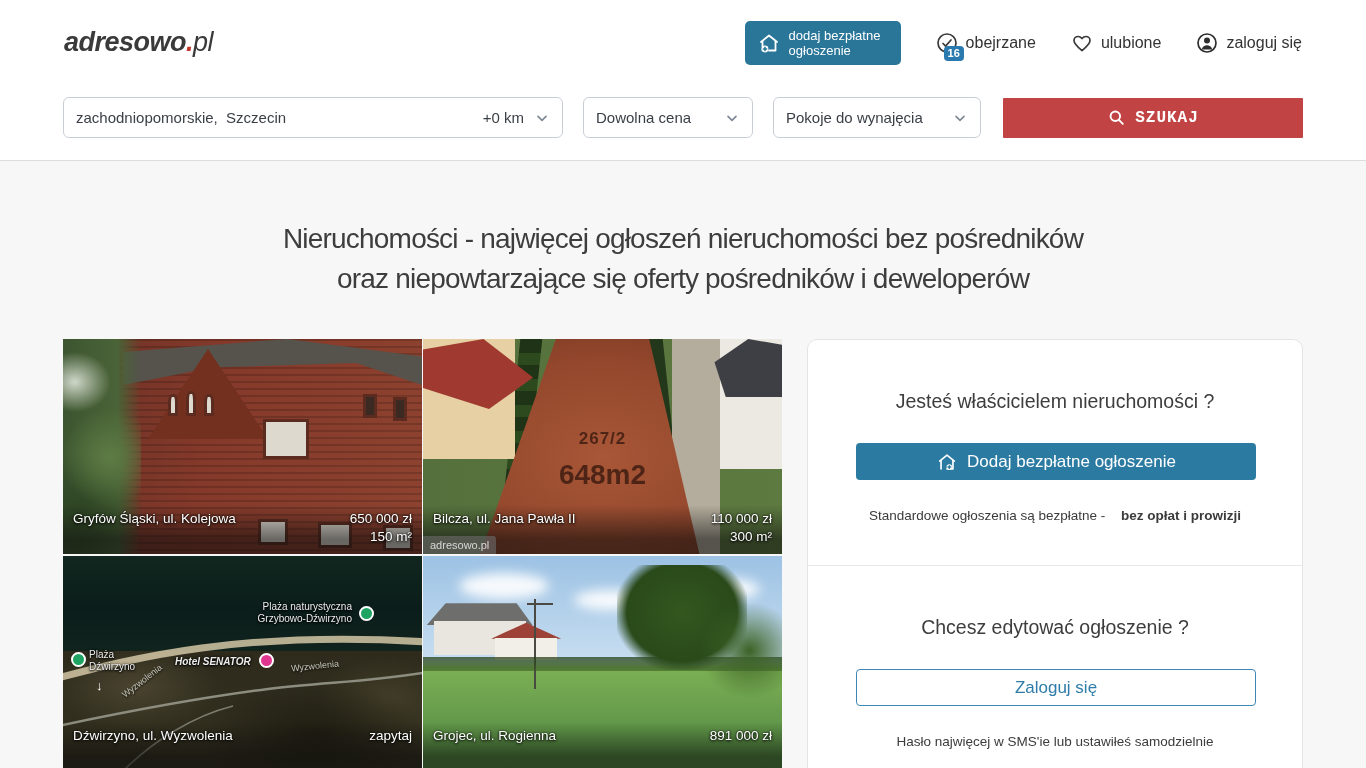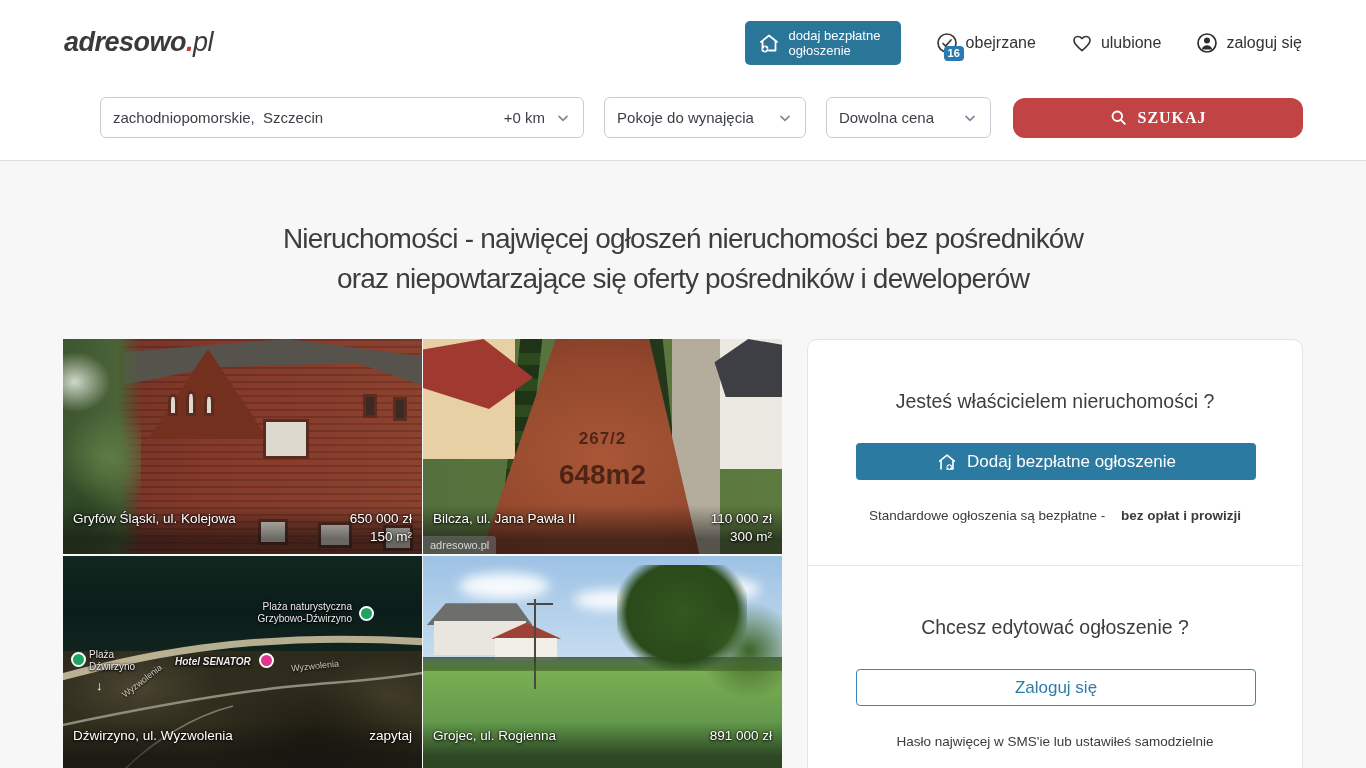--- a/index.html
+++ b/index.html
@@ -17,34 +17,34 @@
   .btn-add { display:flex; align-items:center; gap:8px; background:#2a7699; color:#fff;
              border:none; border-radius:5px; padding:7px 12px; font-size:13px; line-height:15px;
              text-align:left; cursor:pointer; font-family:inherit; }
   .btn-add span.lbl { width:100px; display:inline-block; }
   .hitem { display:flex; align-items:center; gap:7px; font-size:16px; color:#333; cursor:pointer; position:relative; }
   .hicon { width:24px; height:24px; display:inline-block; position:relative; }
   .badge { position:absolute; top:-9px; left:9px; background:#2a7ab0; color:#fff; font-size:11px;
            font-weight:bold; border-radius:4px; padding:1px 4px; line-height:13px;margin-top:24px; }
 
   
-  .searchbar { display:flex; align-items:center; gap:20px; padding:12px 63px 22px; background:#fff;margin-left:37px; }
+  .searchbar { display:flex; align-items:center; gap:20px; padding:12px 63px 22px; background:#fff; }
   .field { height:41px; border:1px solid #c9ced6; border-radius:6px; background:#fff;
            display:flex; align-items:center; padding:0 12px; font-size:15px; color:#3a3f46; }
   .loc-field { width:500px; justify-content:space-between; }
   .loc-input { border:none; outline:none; font-size:15px; color:#3a3f46; flex:1;
                font-family:inherit; background:transparent; }
   .radius { display:flex; align-items:center; gap:10px; color:#3a3f46; cursor:pointer; }
   .select { cursor:pointer; justify-content:space-between; }
   .sel-cat { width:208px; }
   .sel-price { width:170px; }
   .chev { width:16px; height:16px; }
-  .btn-search { margin-left:2px; width:300px; height:40px; background:#c24343; border:none; border-radius:12px;
+  .btn-search { margin-left:2px; width:300px; height:40px; background:#c24343; border:none; border-radius:1px;
                 color:#fff; font-size:16px; font-weight:bold; letter-spacing:1px; display:flex;
-                align-items:center; justify-content:center; gap:9px; cursor:pointer; font-family:Liberation Serif, serif; }
+                align-items:center; justify-content:center; gap:9px; cursor:pointer; font-family:Liberation Mono, monospace; }
   .topline { border-top:1px solid #ddd; }
 
   
   .main-bg { background:#f7f7f7; min-height:600px; }
   .hero { text-align:center; padding:58px 0 40px; }
   .hero h1 { font-size:28px; font-weight:400; color:#3d3d3d; line-height:40px; letter-spacing:-.8px; }
 
   
   .content { display:flex; padding:0 63px; align-items:flex-start; }
   .grid { width:719px; display:grid; grid-template-columns:359px 359px; grid-auto-rows:215px; gap:2px 1px; }
@@ -207,28 +207,28 @@
 <div class="searchbar">
   <div class="field loc-field">
     <input class="loc-input" type="text" value="zachodniopomorskie,  Szczecin" style="">
     <span class="radius">
       <span>+0 km</span>
       <svg class="chev" viewBox="0 0 24 24" fill="none" stroke="#7d8795" stroke-width="2.4" stroke-linecap="round" stroke-linejoin="round">
           <path d="M6 9.5 l6 6 6-6"></path>
         </svg>
     </span>
   </div>
-  <div class="field select sel-cat">
-    <span>Pokoje do wynajęcia</span>
+  <div class="field select sel-price">
+    <span>Dowolna cena</span>
     <svg class="chev" viewBox="0 0 24 24" fill="none" stroke="#7d8795" stroke-width="2.4" stroke-linecap="round" stroke-linejoin="round">
         <path d="M6 9.5 l6 6 6-6"></path>
       </svg>
   </div>
-  <div class="field select sel-price">
-    <span>Dowolna cena</span>
+  <div class="field select sel-cat">
+    <span>Pokoje do wynajęcia</span>
     <svg class="chev" viewBox="0 0 24 24" fill="none" stroke="#7d8795" stroke-width="2.4" stroke-linecap="round" stroke-linejoin="round">
         <path d="M6 9.5 l6 6 6-6"></path>
       </svg>
   </div>
   <button class="btn-search">
     <svg width="19" height="19" viewBox="0 0 24 24" fill="none" stroke="#fff" stroke-width="2.4" stroke-linecap="round">
       <circle cx="10.5" cy="10.5" r="6"></circle>
         <path d="M15 15 L20 20"></path>
     </svg>
     <span>SZUKAJ</span>

